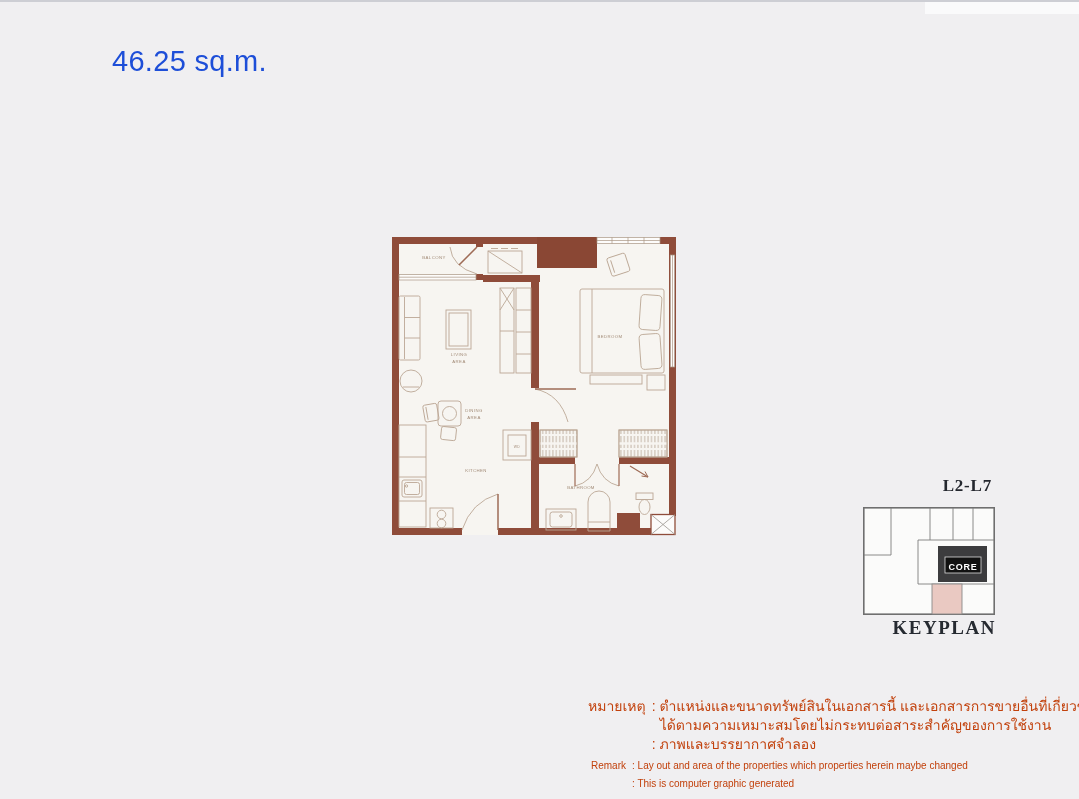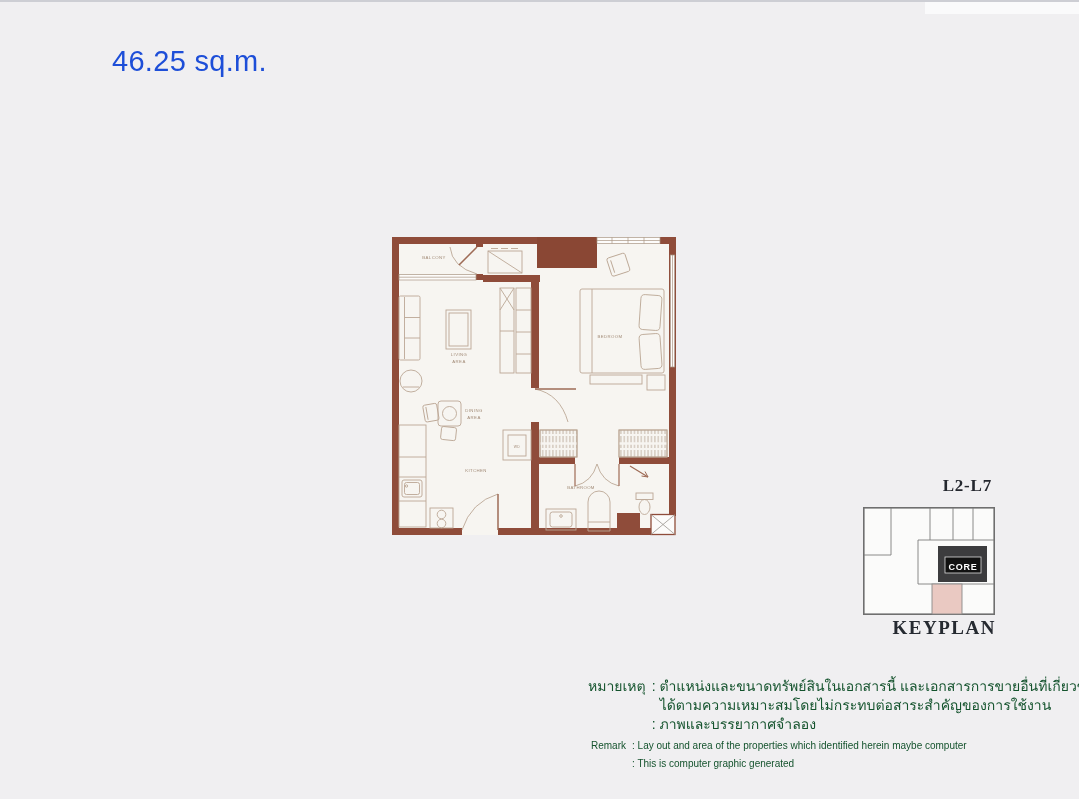--- a/index.html
+++ b/index.html
@@ -21,21 +21,21 @@
 
   
   .keyplan-wrap{position:absolute;left:860px;top:476px;width:138px;height:168px;}
   .kp-floors{position:absolute;top:0;right:6px;font-family:"Liberation Serif",serif;
     font-weight:bold;font-size:17px;color:#24272e;letter-spacing:.8px;}
   .kp-svg{position:absolute;top:31px;left:3px;}
   .kp-title{position:absolute;top:141px;right:2px;font-family:"Liberation Serif",serif;
     font-weight:bold;font-size:19px;color:#262a31;letter-spacing:1.5px;}
 
   
-  .remark{position:absolute;display:grid;grid-template-columns:auto 1fr;column-gap:6px;color:#14532d;}
+  .remark{position:absolute;display:grid;grid-template-columns:auto 1fr;column-gap:6px;color:#c2410c;margin-top:20px;}
   .remark-th{left:588px;top:677px;width:480px;font-size:14px;line-height:19px;}
   .remark-en{left:591px;top:737px;width:480px;font-size:10px;line-height:17.5px;}
   .r-label{white-space:nowrap;}
   .r-lines div{white-space:nowrap;}
   .r-lines .indent{padding-left:8px;}
 
   svg text{font-family:"Liberation Sans",sans-serif;}
 </style>
 </head>
 <body>
@@ -232,16 +232,16 @@
   <div class="r-lines">
     <div>: ตำแหน่งและขนาดทรัพย์สินในเอกสารนี้ และเอกสารการขายอื่นที่เกี่ยวข้องอาจปรับเปลี่ยน</div>
     <div class="indent">ได้ตามความเหมาะสมโดยไม่กระทบต่อสาระสำคัญของการใช้งาน</div>
     <div>: ภาพและบรรยากาศจำลอง</div>
   </div>
 </div>
 
 <div class="remark remark-en">
   <div class="r-label">Remark</div>
   <div class="r-lines">
-    <div>: Lay out and area of the properties which identified herein maybe computer</div>
+    <div>: Lay out and area of the properties which properties herein maybe changed</div>
     <div>: This is computer graphic generated</div>
   </div>
 </div>
 
 </body></html>

